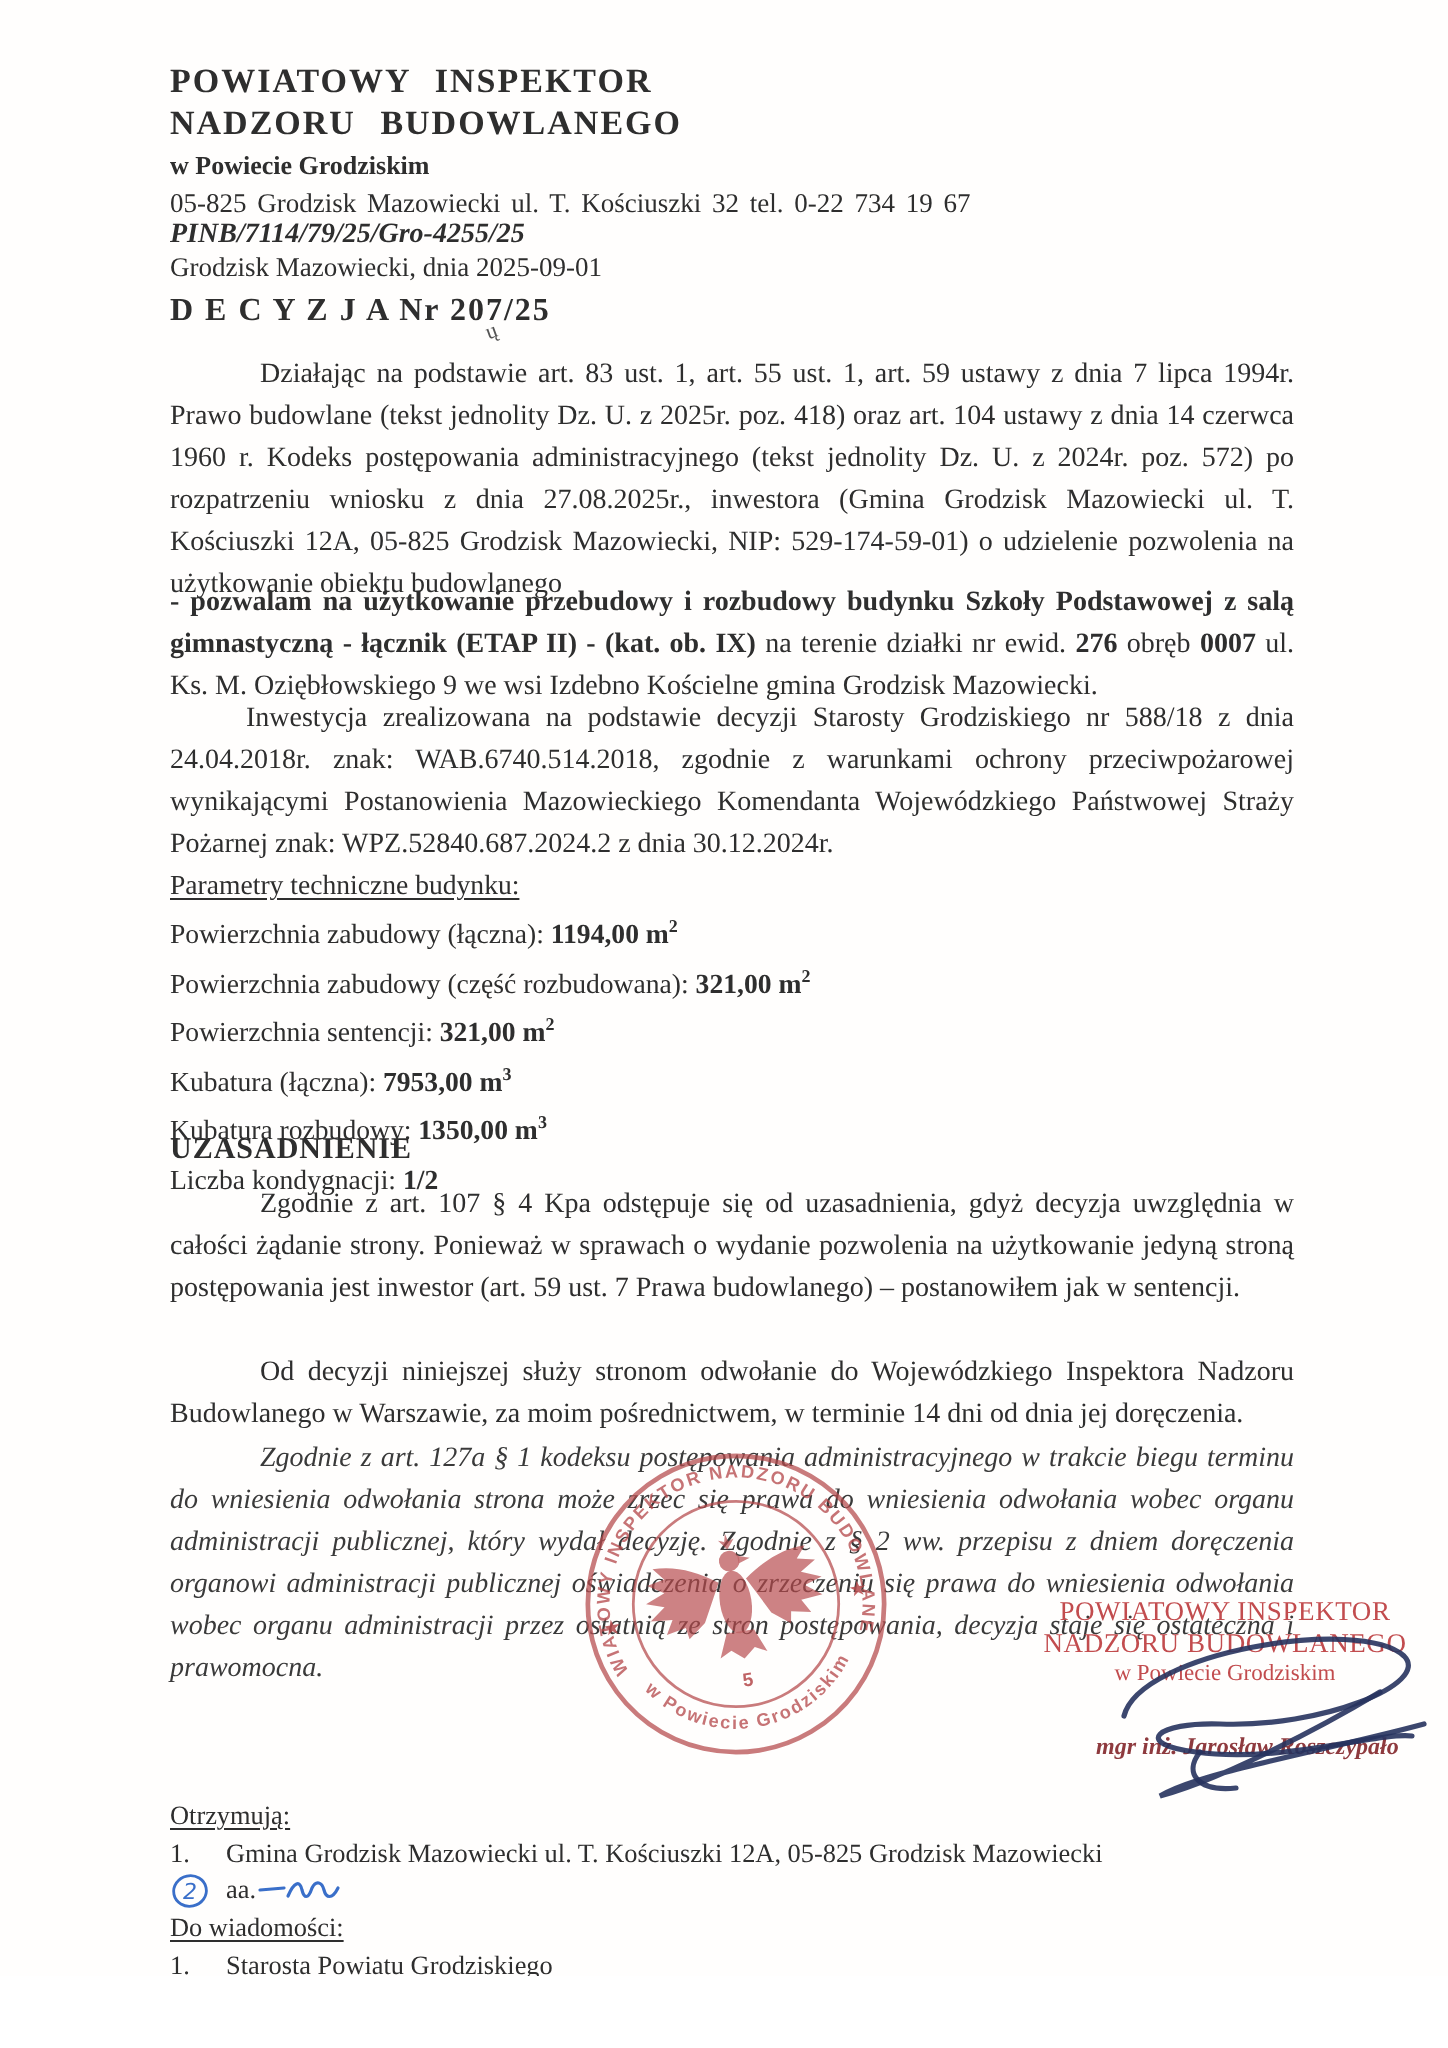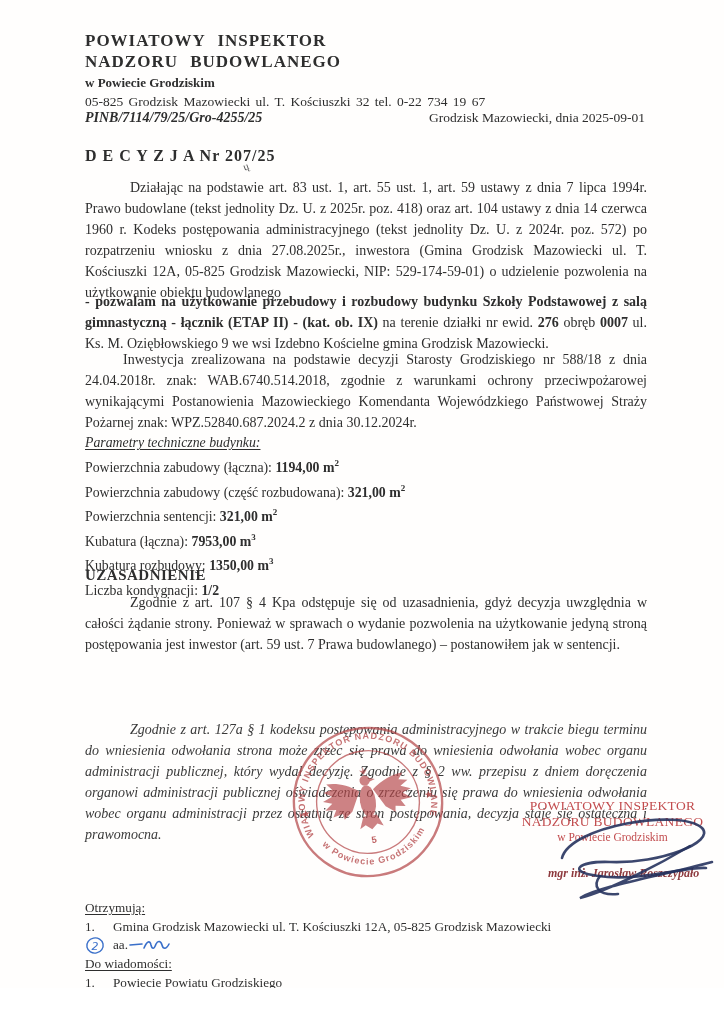--- a/index.html
+++ b/index.html
@@ -6,35 +6,35 @@
   .page{
     position:relative;width:724px;height:988px;background:#fffefd;
     font-family:"Liberation Serif", serif;color:#2e2e2e;overflow:hidden;
   }
   .abs{position:absolute;}
   
   .hdr{left:85px;top:30px;line-height:1.25;}
   .hdr .h1{font-weight:bold;font-size:17px;letter-spacing:1px;word-spacing:7px;}
   .hdr .h3{font-weight:bold;font-size:13px;margin-top:2px;}
   .hdr .addr{font-size:13.5px;margin-top:3px;word-spacing:2px;}
-  .caserow{left:85px;top:110px;width:560px;display:flex;justify-content:space-between;align-items:baseline;}
+  .caserow{left:85px;top:110px;width:560px;display:flex;justify-content:space-between;align-items:baseline;flex-direction:column;}
   .caseno{font-weight:bold;font-style:italic;font-size:14px;}
   .pdate{font-size:13.5px;}
   
   .title{left:85px;top:147px;width:562px;text-align:left;font-weight:bold;font-size:16px;letter-spacing:1px;}
   .tmark{left:243px;top:160px;font-size:11px;color:#555;transform:rotate(-20deg);}
   
   .para{left:85px;width:562px;font-size:14px;line-height:21px;text-align:justify;}
   .p-intro{top:177px;text-indent:45px;}
   .p-ruling{top:291px;}
   .p-invest{top:349px;text-indent:38px;}
   .bold{font-weight:bold;}
   
   .params{left:85px;top:433px;font-size:13.8px;line-height:20px;}
-  .params .ph{text-decoration:underline;text-underline-offset:2px;font-style:italic;}
+  .params .ph{text-decoration:underline;text-underline-offset:2px;}
   .params .pv{font-weight:bold;}
   .params sup{font-size:9px;font-weight:bold;}
   
   .uzh{left:85px;top:567px;width:562px;font-weight:bold;font-size:15px;letter-spacing:.5px;}
   .p-j1{top:592px;text-indent:45px;}
   .p-j2{top:676px;text-indent:45px;}
   .p-j3{top:719px;text-indent:45px;font-style:italic;color:#3a3a3a;}
   
   .stamp{left:289px;top:723px;width:158px;height:158px;transform:rotate(-9deg);opacity:.85;z-index:3;}
   .stamp text{font-family:"Liberation Sans", sans-serif;font-weight:bold;}
@@ -84,20 +84,21 @@
     <div><span>Powierzchnia zabudowy (łączna): </span><span class="pv">1194,00 m</span><sup>2</sup></div>
     <div><span>Powierzchnia zabudowy (część rozbudowana): </span><span class="pv">321,00 m</span><sup>2</sup></div>
     <div><span>Powierzchnia sentencji: </span><span class="pv">321,00 m</span><sup>2</sup></div>
     <div><span>Kubatura (łączna): </span><span class="pv">7953,00 m</span><sup>3</sup></div>
     <div><span>Kubatura rozbudowy: </span><span class="pv">1350,00 m</span><sup>3</sup></div>
     <div><span>Liczba kondygnacji: </span><span class="pv">1/2</span><sup></sup></div>
   </div>
 
   <div class="abs uzh">UZASADNIENIE</div>
   <div class="abs para p-j1">Zgodnie z art. 107 § 4 Kpa odstępuje się od uzasadnienia, gdyż decyzja uwzględnia w całości żądanie strony. Ponieważ w sprawach o wydanie pozwolenia na użytkowanie jedyną stroną postępowania jest inwestor (art. 59 ust. 7 Prawa budowlanego) – postanowiłem jak w sentencji.</div>
+  <div class="abs para p-j2">Od decyzji niniejszej służy stronom odwołanie do Wojewódzkiego Inspektora Nadzoru Budowlanego w Warszawie, za moim pośrednictwem, w terminie 14 dni od dnia jej doręczenia.</div>
   <div class="abs para p-j3">Zgodnie z art. 127a § 1 kodeksu postępowania administracyjnego w trakcie biegu terminu do wniesienia odwołania strona może zrzec się prawa do wniesienia odwołania wobec organu administracji publicznej, który wydał decyzję. Zgodnie  z § 2 ww. przepisu z dniem doręczenia organowi administracji publicznej oświadczenia o zrzeczeniu się prawa do wniesienia odwołania wobec organu administracji przez ostatnią ze stron postępowania, decyzja staje się ostateczna i prawomocna.</div>
 
   <svg class="abs stamp" viewBox="0 0 160 160">
     <g stroke="#b5494b" fill="none" stroke-opacity="0.85">
       <circle cx="80" cy="80" r="75" stroke-width="2.4"></circle>
       <circle cx="80" cy="80" r="52" stroke-width="1.4"></circle>
     </g>
     <defs>
       <path id="arcTop" d="M 22,107 A 64,64 0 1 1 138,107"></path>
       <path id="arcBottom" d="M 25,112 A 64,64 0 0 0 135,112"></path>
@@ -150,20 +151,20 @@
         <text x="10" y="13.5" text-anchor="middle" font-size="11" font-style="italic" fill="#3a6fc9" font-family="DejaVu Sans, sans-serif">2</text>
       </svg>
       <span class="aatxt">aa.</span>
       <svg width="60" height="19" viewBox="0 0 60 19">
         <path d="M2,9 L14,8 M16,12 C19,5 22,4 23,9 C24,13 26,14 28,8 C30,4 33,5 34,9 C35,13 38,14 41,8" fill="none" stroke="#3a6fc9" stroke-width="1.6" stroke-linecap="round"></path>
       </svg>
     </div>
     <div class="dh">Do wiadomości:</div>
     <div class="row">
       <span class="num">1.</span>
-      <span>Powiecie Powiatu Grodziskiego</span>
+      <span>Starosta Powiatu Grodziskiego</span>
     </div>
     <div class="row">
       <span class="num">2.</span>
     </div>
   </div>
 
 </div>
 
 </body></html>

